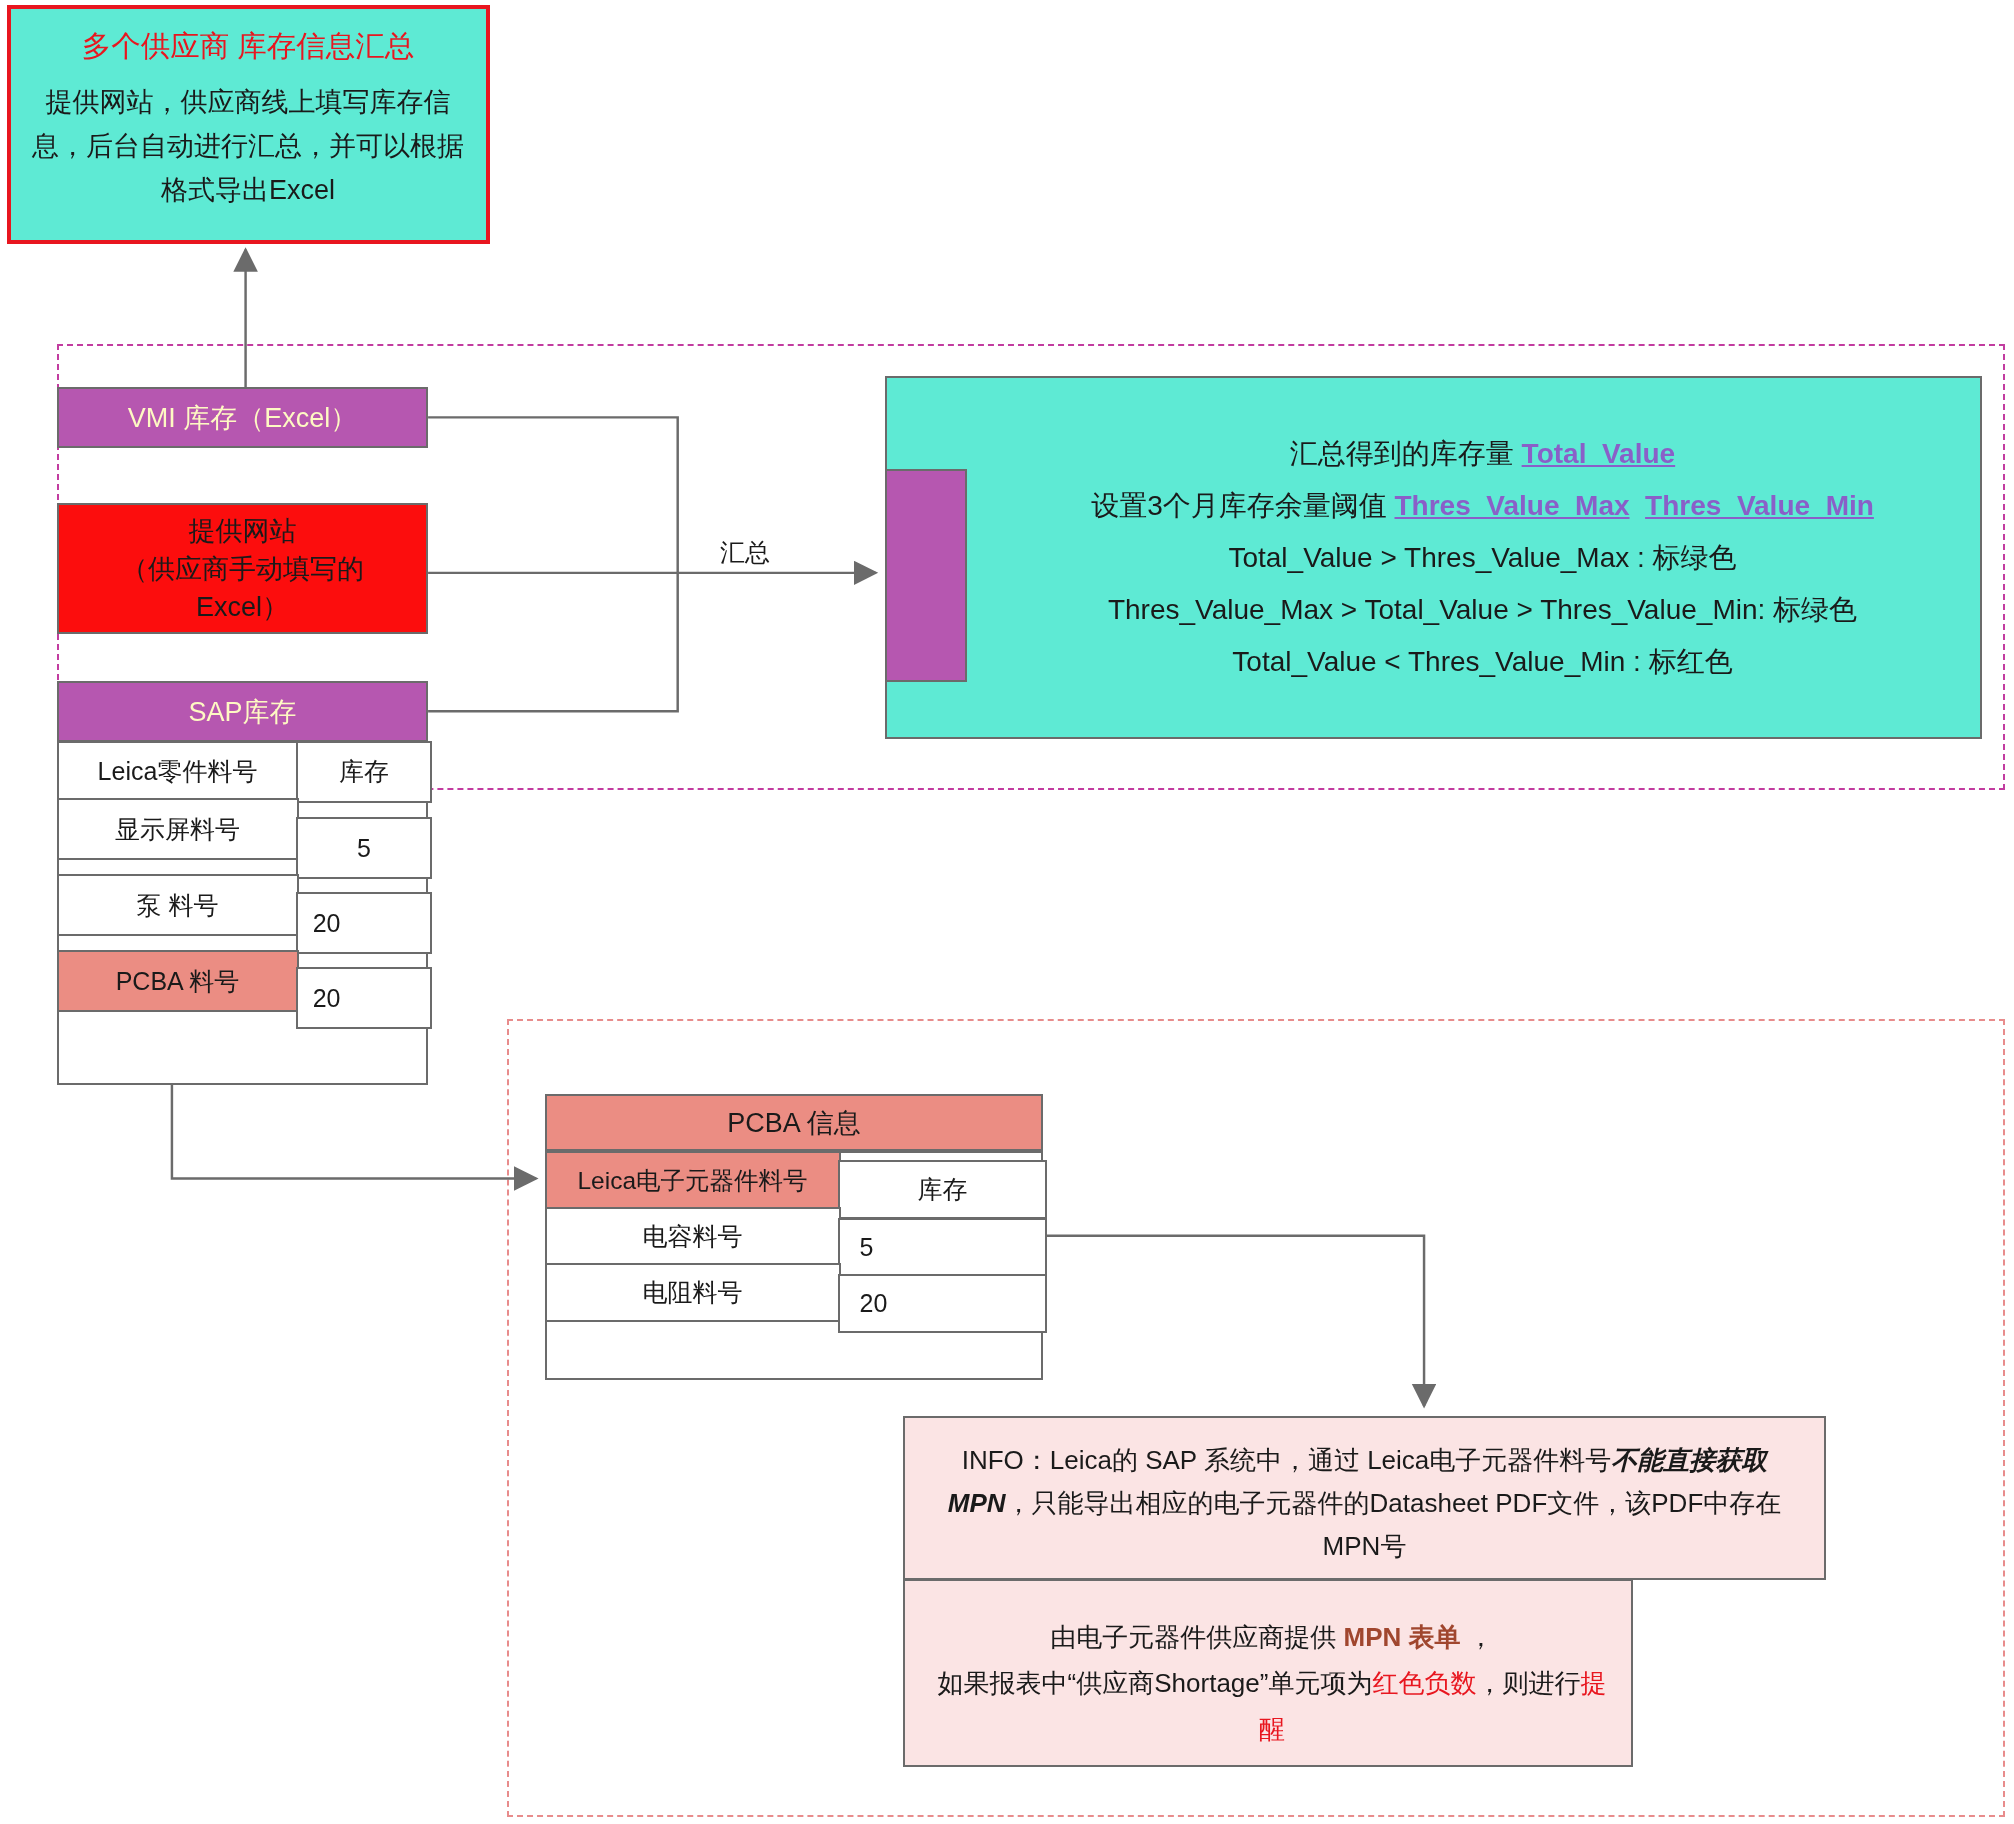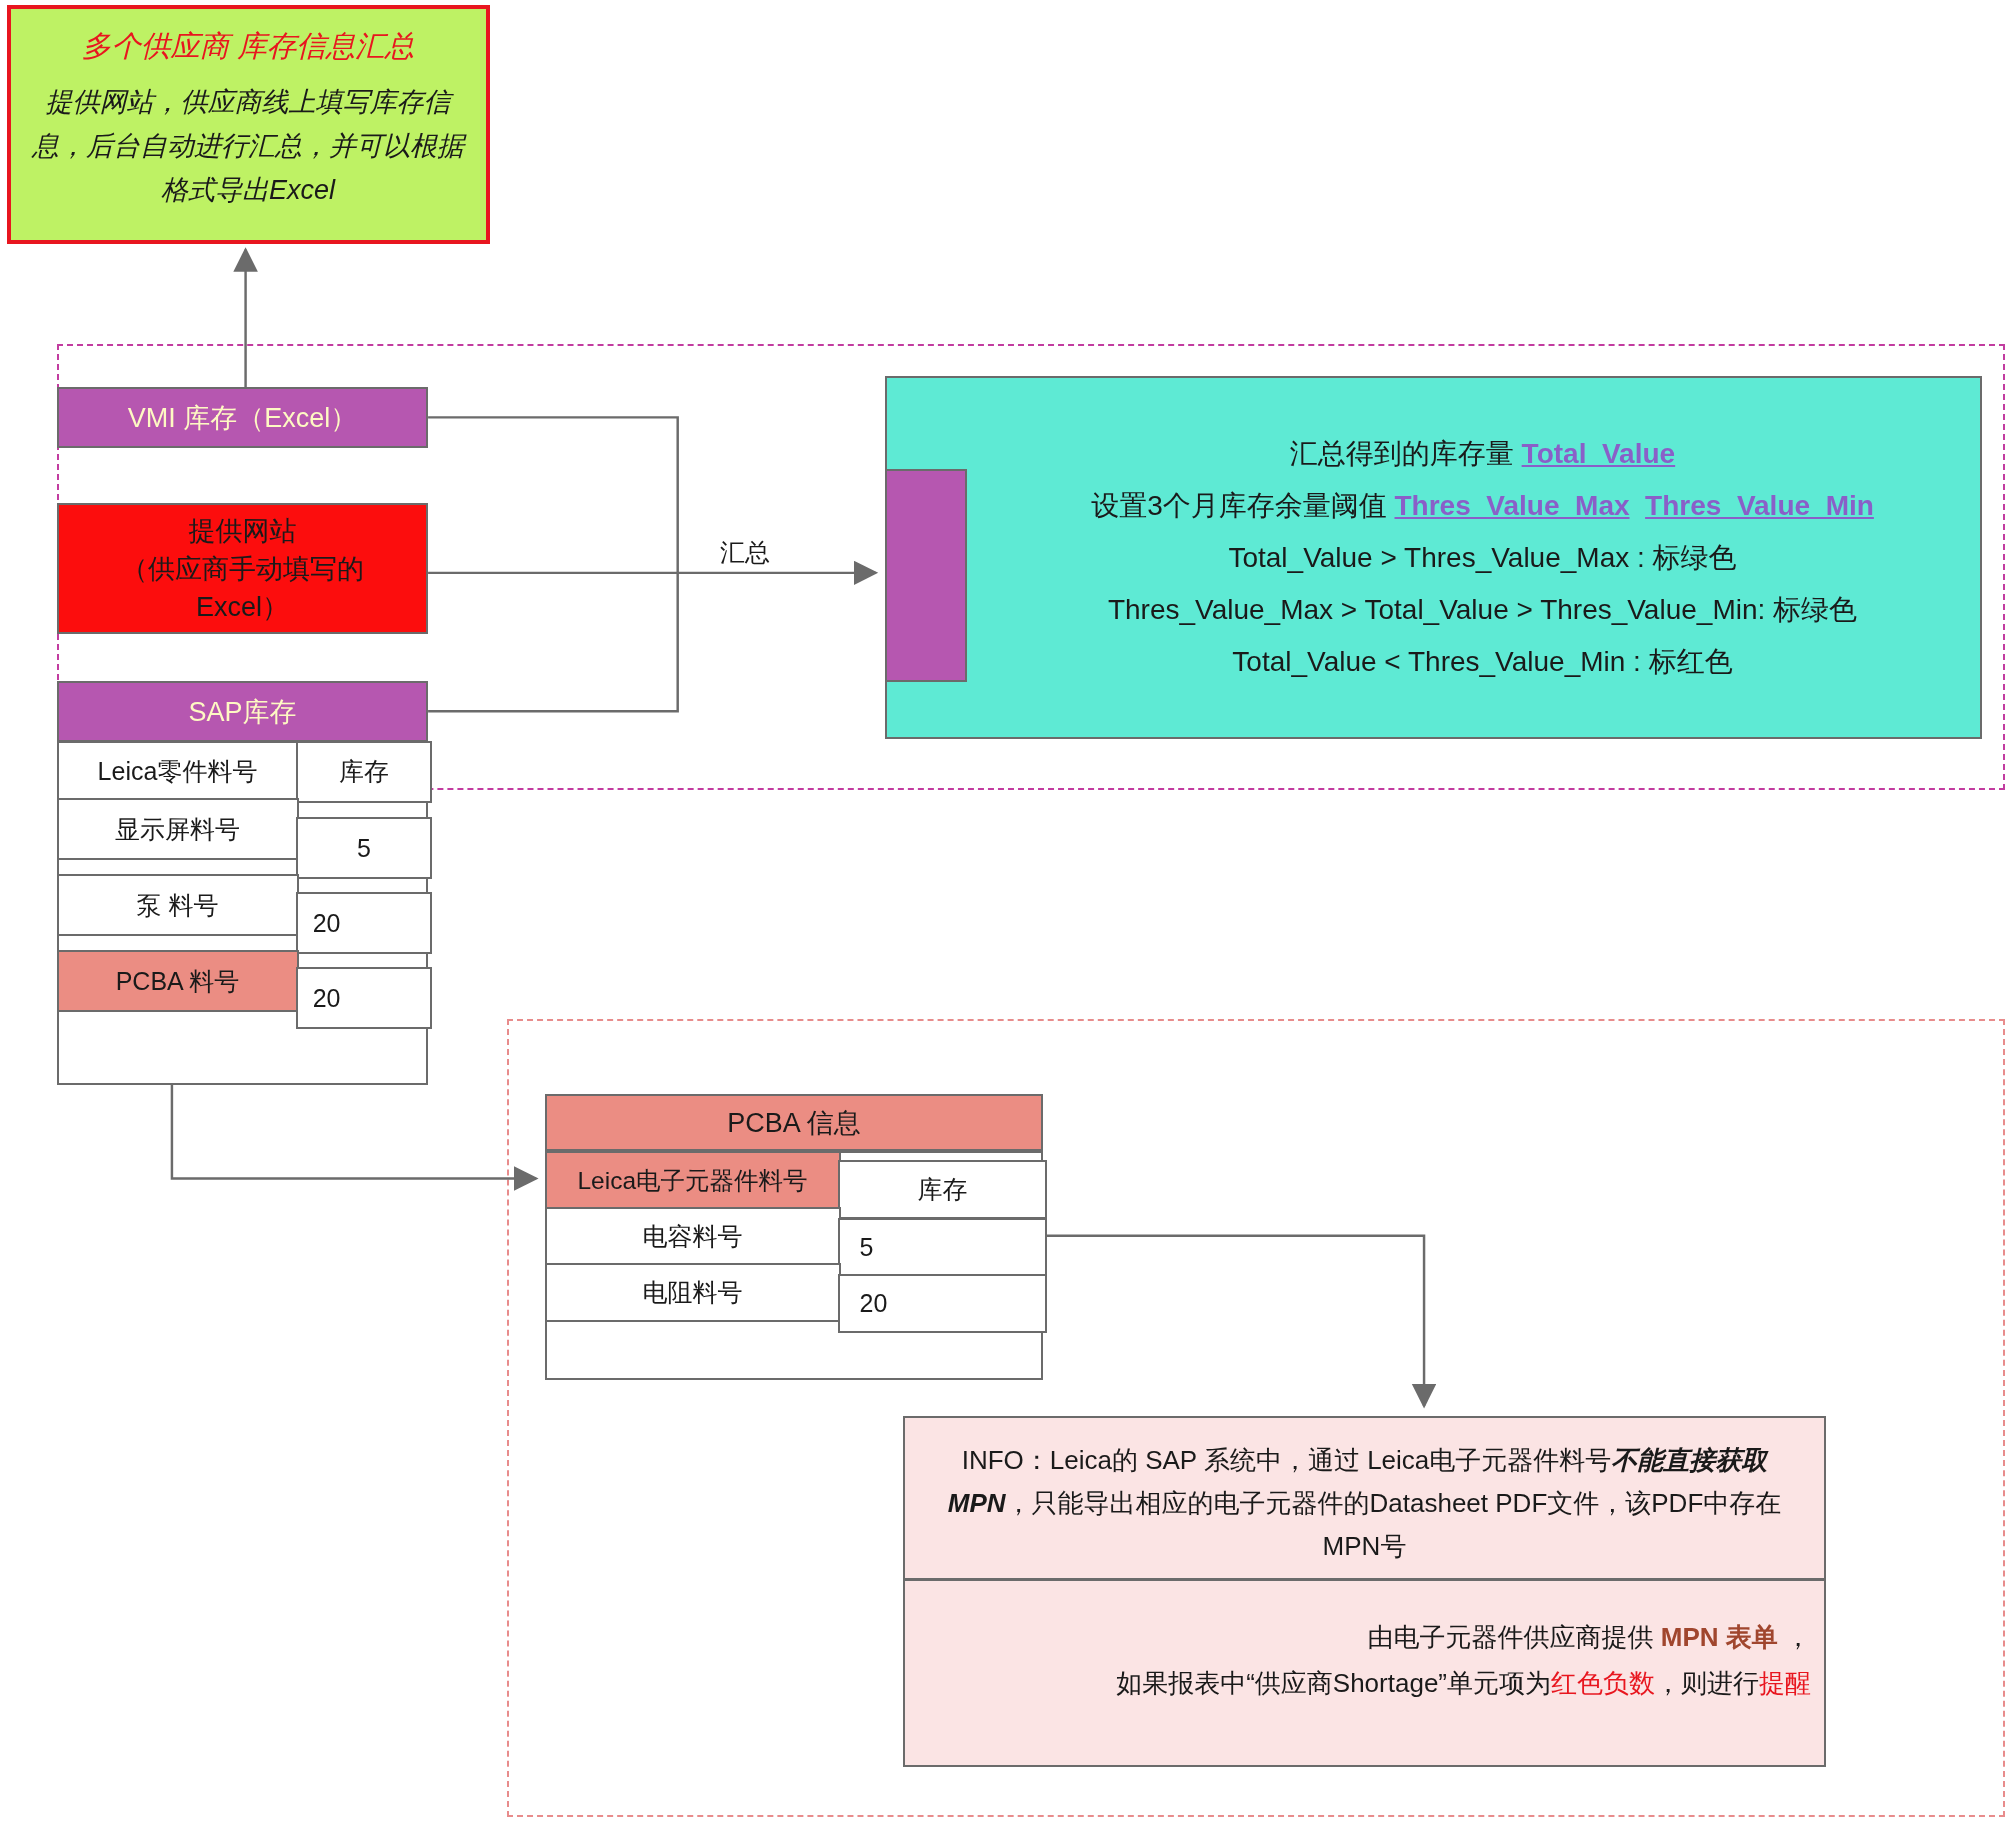--- a/index.html
+++ b/index.html
@@ -21,24 +21,23 @@
     position: absolute;
     box-sizing: border-box;
   }
   
   #note-top {
     left: 6.5px;
     top: 4.9px;
     width: 483px;
     height: 239px;
     border: 4.1px solid #e8161f;
-    background: #bef264;
+    background: #5eead4;
     text-align: center;
     padding: 18px 14.7px 0 14.7px;
-    font-style: italic;
   }
   #note-top .title {
     color: #e8161f;
     font-size: 29.5px;
     line-height: 38px;
     margin-bottom: 14.7px;
   }
   #note-top .body {
     color: #1a1a1a;
     font-size: 27px;
@@ -193,28 +192,28 @@
     font-size: 26px;
     line-height: 43px;
     color: #1a1a1a;
     text-align: center;
     padding: 21px 13px;
   }
   #info-box b { font-style: italic; }
   #mpn-box {
     left: 903px;
     top: 1579px;
-    width: 923px;
+    width: 730px;
     height: 188px;
     background: #fbe4e4;
     border: 2.5px solid #6b6b6b;
     font-size: 26px;
     line-height: 46px;
     color: #1a1a1a;
-    text-align: right;
+    text-align: center;
     padding: 33px 13px 0 21px;
   }
   #mpn-box .mpn { color: #a0462e; font-weight: bold; }
   #mpn-box .red { color: #e8161f; }
   
   #lines {
     position: absolute;
     left: 0; top: 0;
     width: 2015px;
     height: 1825px;

